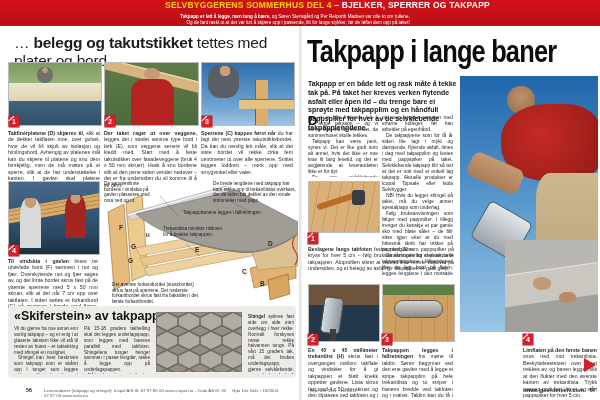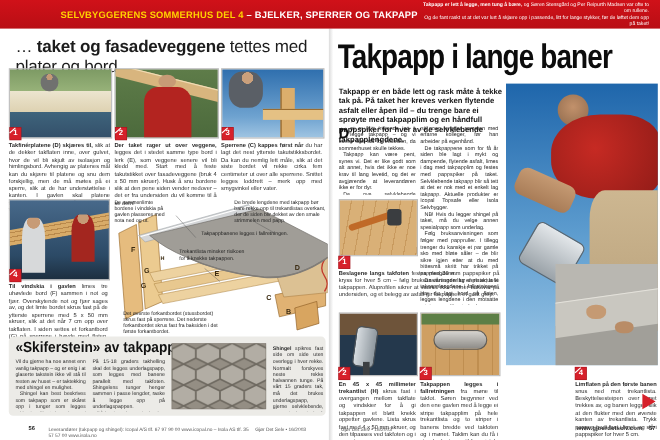--- a/index.html
+++ b/index.html
@@ -2,21 +2,21 @@
 <html><head>
 <meta charset="utf-8">
 <style>
   html,body{margin:0;padding:0;}
   body{width:600px;height:400px;position:relative;background:#ffffff;
        font-family:"Liberation Sans",sans-serif;color:#222;overflow:hidden;}
   .abs{position:absolute;}
 
   
   .banner{left:0;top:0;width:600px;height:26px;background:linear-gradient(180deg,#d01119,#b90e14);
-          display:flex;align-items:center;justify-content:space-between;}
+          display:flex;align-items:center;justify-content:space-between;flex-direction:column;}
   .banner-left{padding-left:55px;font-size:8.5px;font-weight:bold;letter-spacing:.2px;white-space:nowrap;}
   .banner-left .yellow{color:#ffd200;}
   .banner-left .white{color:#ffffff;}
   .banner-right{padding-right:10px;text-align:right;color:#fff;font-size:4.6px;line-height:1.35;}
   .banner-right b{font-weight:bold;}
 
   .gutter{left:299px;top:26px;width:4px;height:374px;
           background:linear-gradient(90deg,rgba(0,0,0,.14),rgba(0,0,0,0));}
 
   
@@ -119,21 +119,21 @@
     <span class="yellow">SELVBYGGERENS SOMMERHUS DEL 4</span><span class="white"> – BJELKER, SPERRER OG TAKPAPP</span>
   </div>
   <div class="banner-right">
     <div><b>Takpapp er lett å legge, men tung å bære,</b><span> og Søren Stensgård og Per Reipurth Madsen var ofte to om rullene.</span></div>
     <div>Og de fant raskt ut at det var lurt å skjære opp i passende, litt for lange stykker, før de løftet dem opp på taket!</div>
   </div>
 </div>
 <div class="abs gutter"></div>
 
 <div class="abs l-headline">
-  <span>… </span><b>taket og fasadeveggene</b><span> tettes med plater og bord</span>
+  <span>… </span><b>belegg og takutstikket</b><span> tettes med plater og bord</span>
 </div>
 
 <div class="abs photo p1" style="left:8px;top:62px;width:92px;height:62px;">
   <div class="ph-el fig"></div>
 </div>
 <div class="abs photo p2" style="left:104px;top:62px;width:93px;height:62px;">
   <div class="ph-el board"></div>
   <div class="ph-el head"></div>
   <div class="ph-el torso"></div>
 </div>

